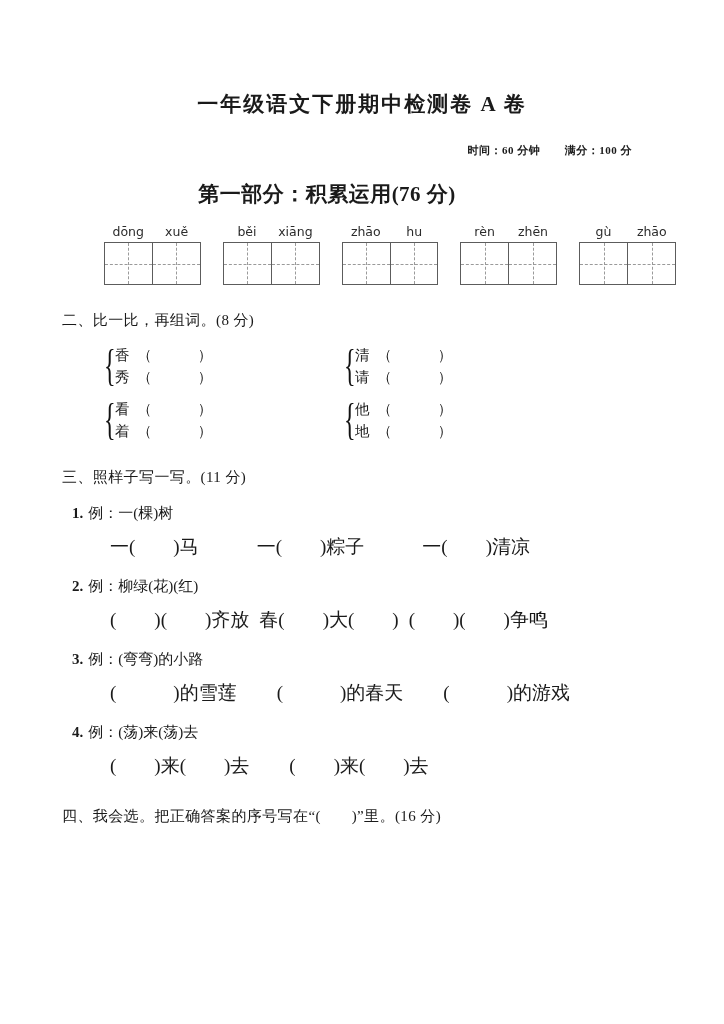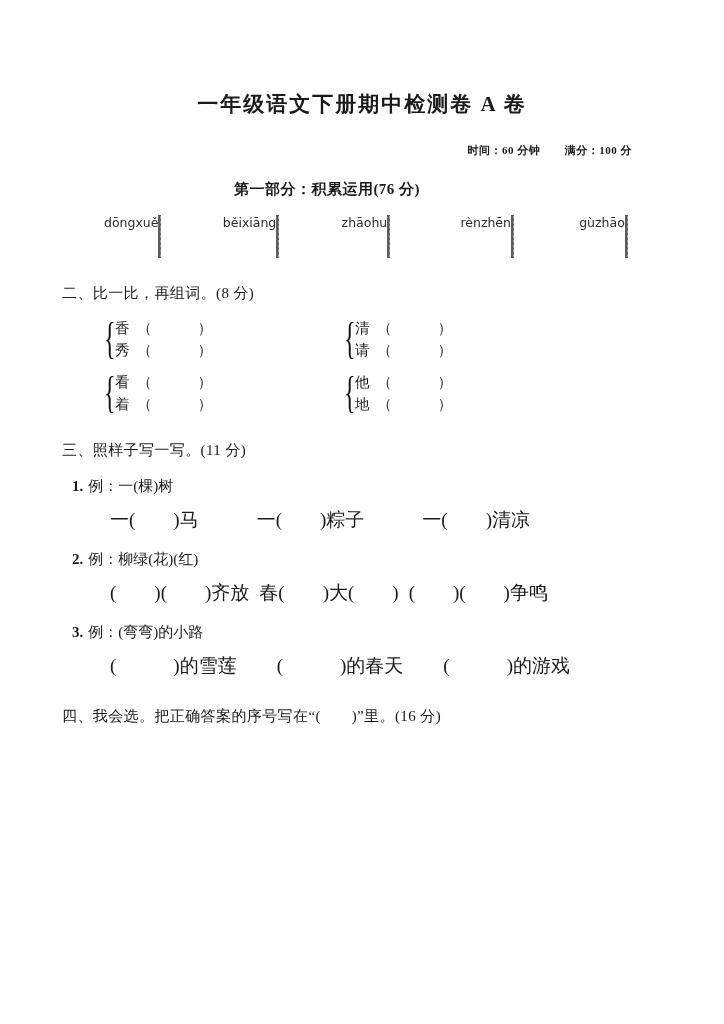--- a/index.html
+++ b/index.html
@@ -38,21 +38,21 @@
     font-size: 11px;
     font-weight: bold;
     padding-right: 92px;
     margin-top: 26px;
     letter-spacing: 0.5px;
   }
   .meta-line .gap { display: inline-block; width: 18px; }
 
   .part-title {
     text-align: center;
-    font-size: 15px;
+    font-size: 21px;
     font-weight: bold;
     margin-top: 22px;
     padding-right: 70px;
     letter-spacing: 0.5px;
   }
 
   
   .content {
     padding-left: 62px;
     padding-right: 48px;
@@ -66,21 +66,21 @@
 
   
   .pinyin-row {
     margin-top: 16px;
     margin-left: 42px;
     display: flex;
     gap: 22px;
   }
   .pinyin-group {
     display: flex;
-    flex-direction: row;
+    flex-direction: column;
     align-items: stretch;
     width: 99px;
   }
   .pinyin-syllables {
     display: flex;
     font-family: "DejaVu Sans", sans-serif;
     font-size: 12.5px;
     color: #2b2b2b;
     margin-bottom: 3px;
   }
@@ -339,17 +339,25 @@
 
     <div class="ex-item">
       <div class="ex-head">
         <span class="num">3.</span><span>例：(弯弯)的小路</span>
       </div>
       <div class="ex-body">
         <span class="slot">(　　　)的雪莲</span><span class="sp-lg"></span><span class="slot">(　　　)的春天</span><span class="sp-lg"></span><span class="slot">(　　　)的游戏</span>
       </div>
     </div>
 
+    <div class="ex-item">
+      <div class="ex-head">
+        <span class="num">4.</span><span>例：(荡)来(荡)去</span>
+      </div>
+      <div class="ex-body">
+        <span class="slot">(　　)来(　　)去</span><span class="sp-lg"></span><span class="slot">(　　)来(　　)去</span>
+      </div>
+    </div>
 
     <div class="sec-head sec4">四、我会选。把正确答案的序号写在“(　　)”里。(16 分)</div>
 
   </div>
 </div>
 
 </body></html>

